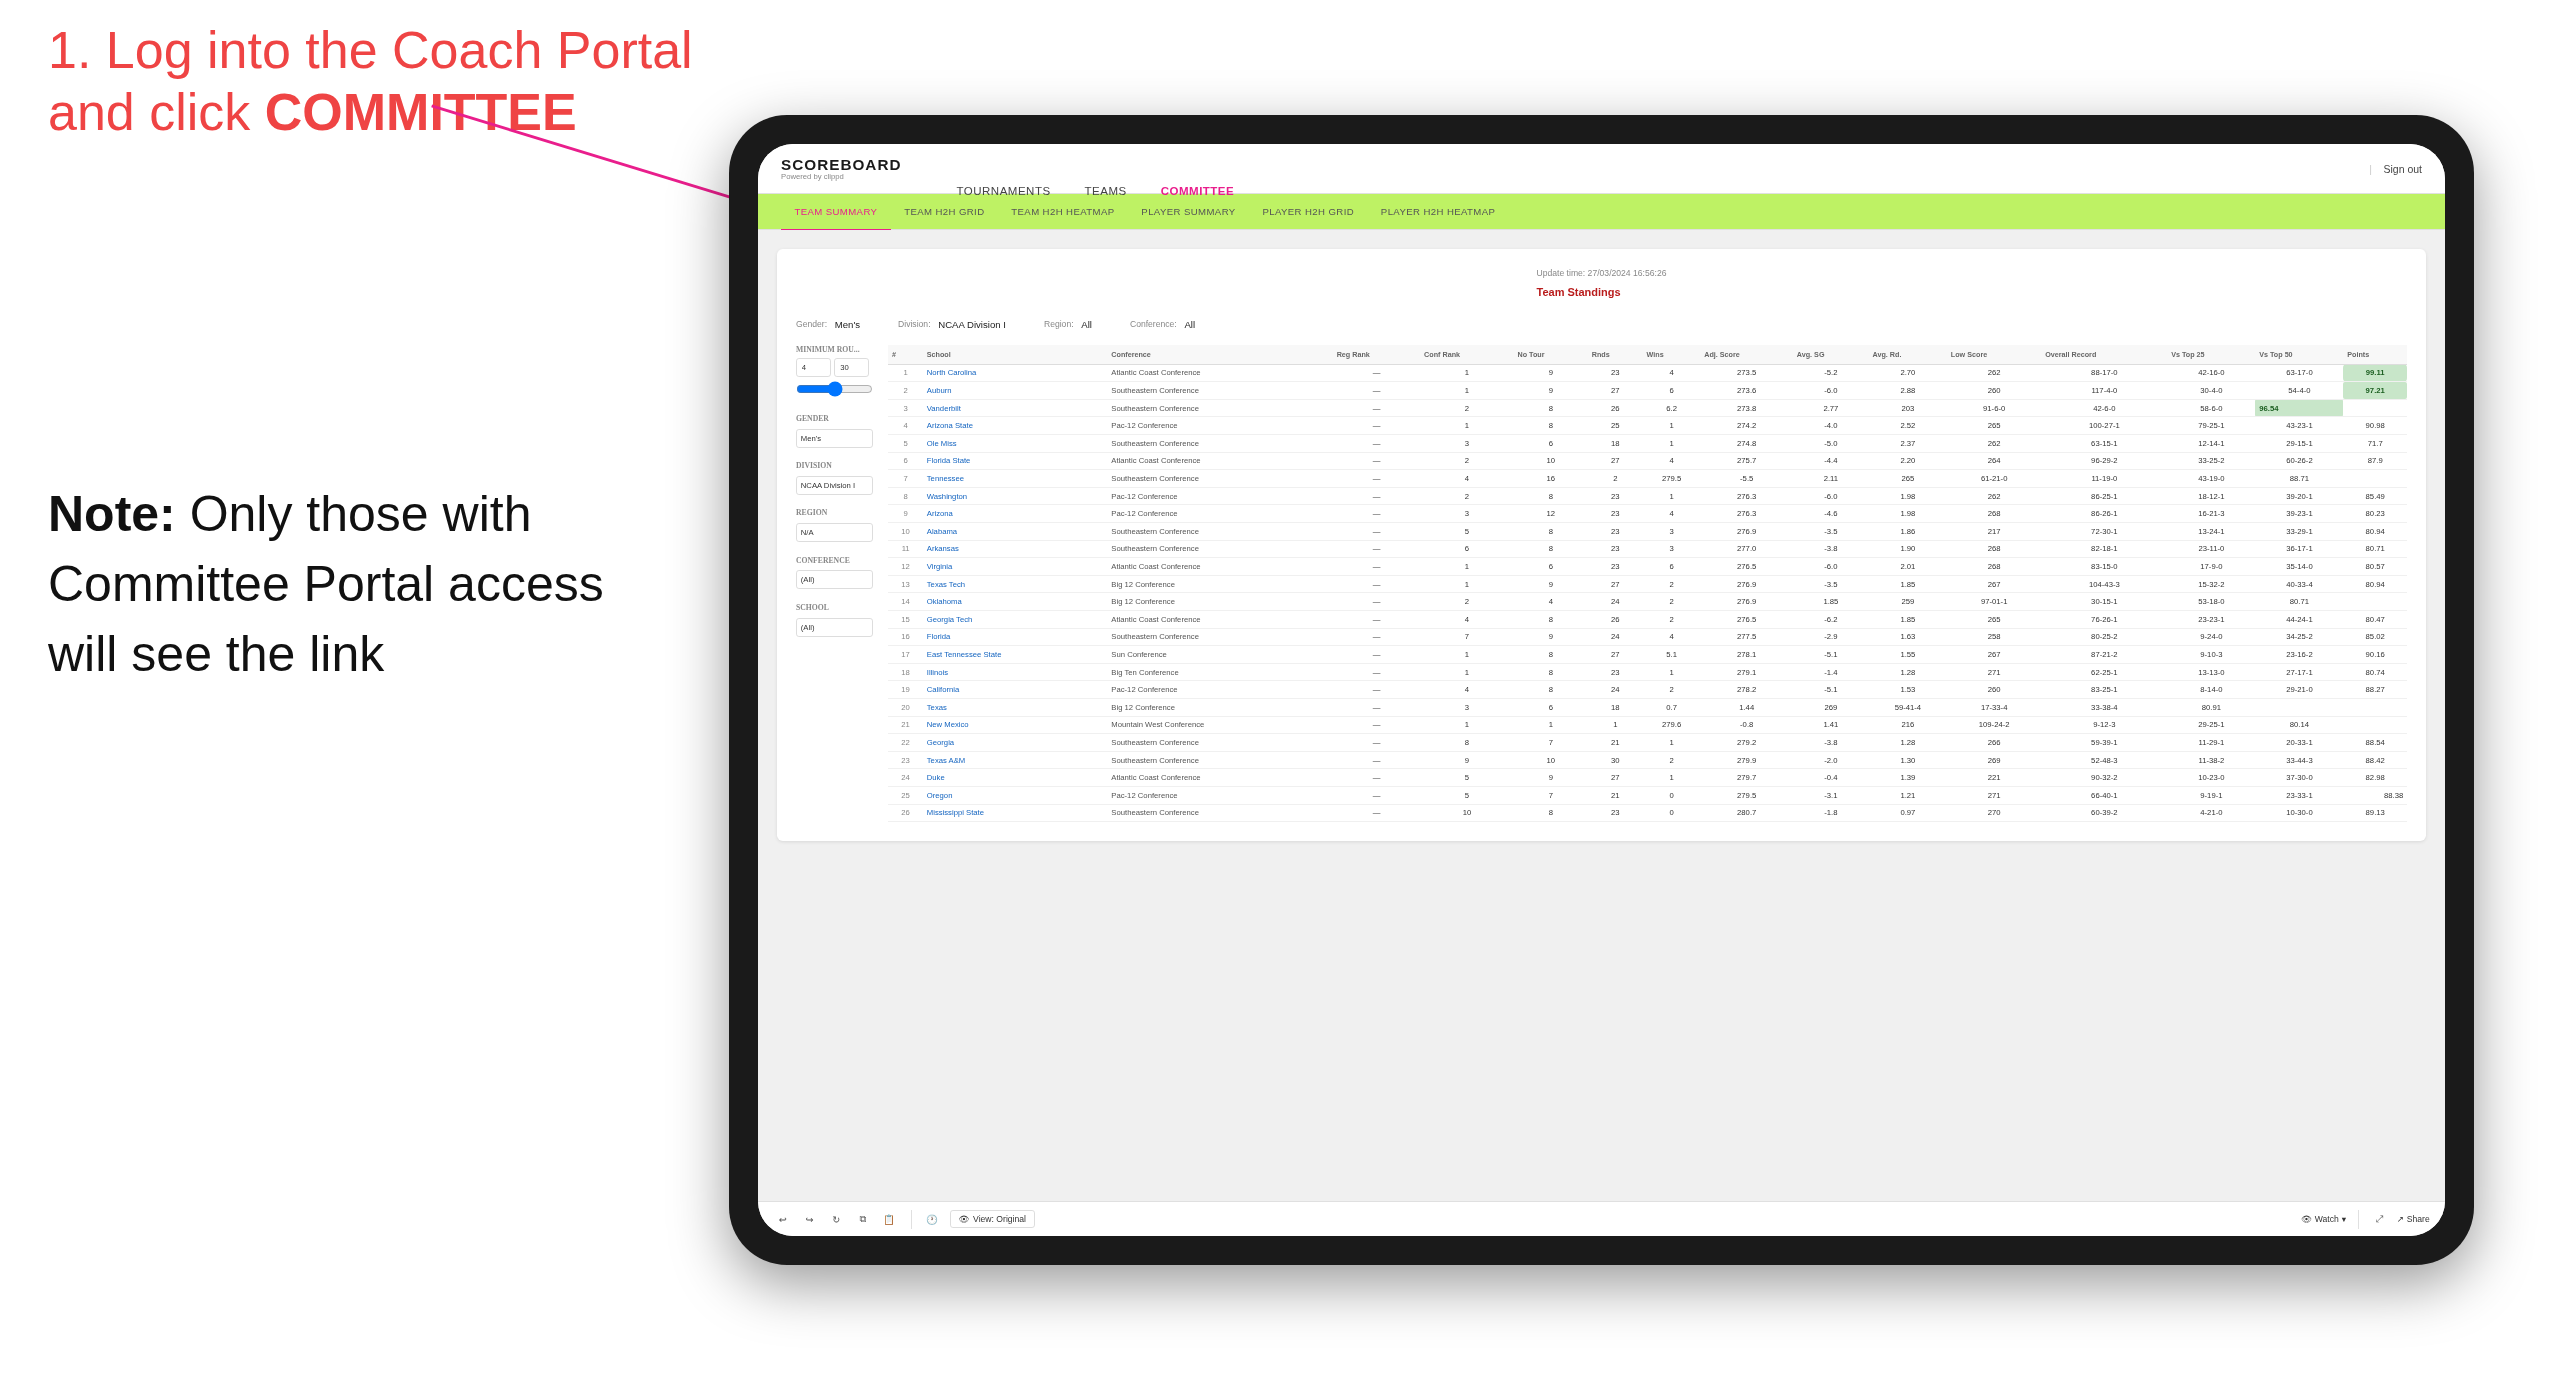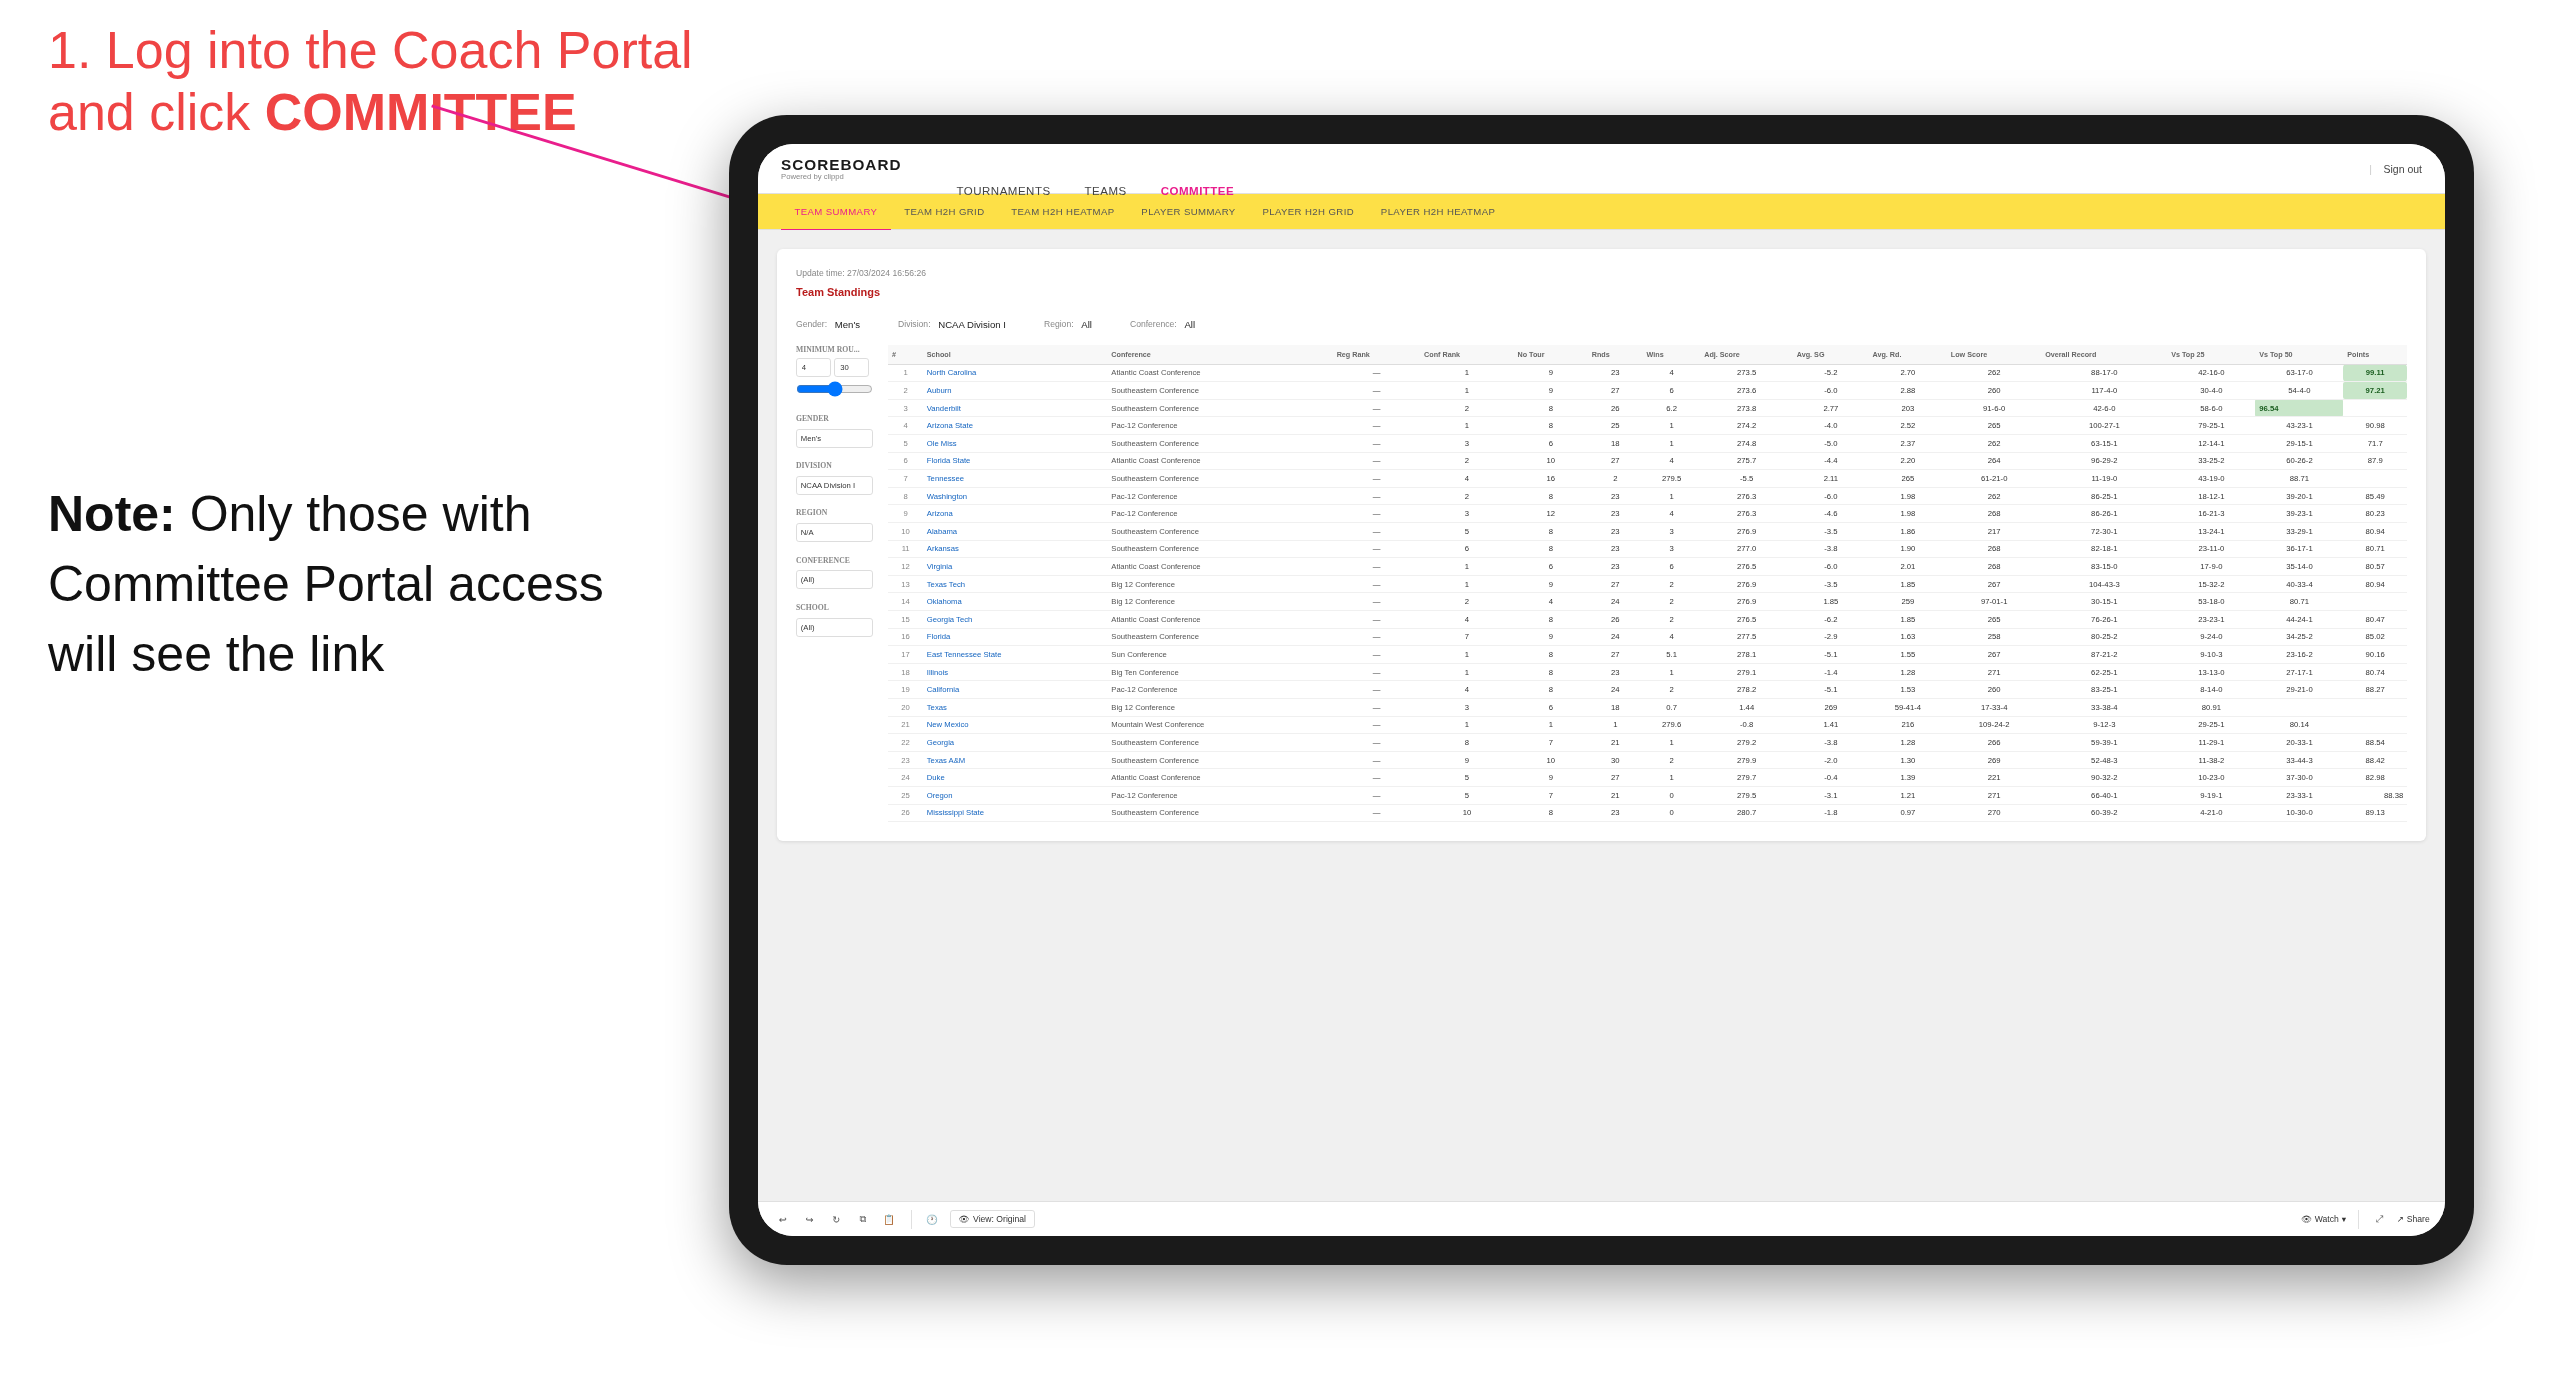--- a/index.html
+++ b/index.html
@@ -133,21 +133,21 @@
     }
 
     .sign-out::before {
       content: '|';
       margin-right: 7.7px;
       color: #ccc;
     }
 
     
     .sub-navbar {
-      background: #fde047;
+      background: #bef264;
       border-bottom: 1px solid #e0e0e0;
       padding: 0 23px;
       display: flex;
       align-items: center;
       height: 36px;
       flex-shrink: 0;
     }
 
     .sub-nav-link {
       padding: 0 13.4px;
@@ -476,21 +476,21 @@
       <div class="sub-nav-link">TEAM H2H GRID</div>
       <div class="sub-nav-link">TEAM H2H HEATMAP</div>
       <div class="sub-nav-link">PLAYER SUMMARY</div>
       <div class="sub-nav-link">PLAYER H2H GRID</div>
       <div class="sub-nav-link">PLAYER H2H HEATMAP</div>
     </div>
 
     <div class="main-content">
       <div class="content-card">
 
-        <div style="display:flex; justify-content:flex-start; align-items:flex-start; margin-bottom:9.6px;">
+        <div style="display:flex; justify-content:center; align-items:flex-start; margin-bottom:9.6px;">
           <div>
             <div class="update-time">Update time: 27/03/2024 16:56:26</div>
             <div class="section-title">Team Standings</div>
           </div>
         </div>
 
         <div class="filters-row">
           <div class="filter-item">
             <span class="filter-label">Gender:</span>
             <span class="filter-value">Men's</span>

